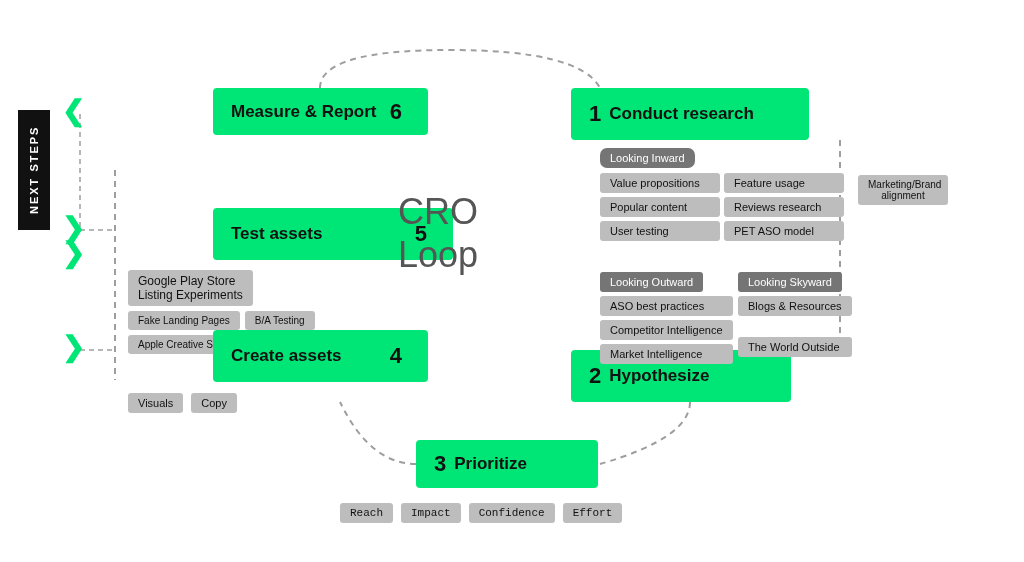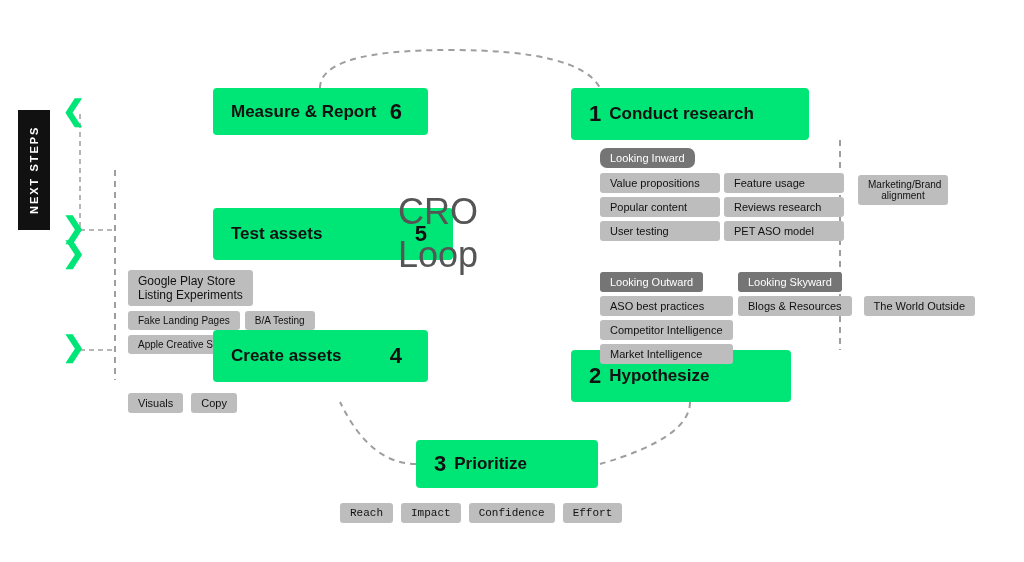--- a/index.html
+++ b/index.html
@@ -216,19 +216,19 @@
     <div class="chip-dark" style="margin-bottom:4px;display:inline-block;">Looking Outward</div>
     <div style="display:flex;flex-direction:column;gap:4px;">
       <div class="chip">ASO best practices</div>
       <div class="chip">Competitor Intelligence</div>
       <div class="chip">Market Intelligence</div>
     </div>
   </div>
 
   <div style="position:absolute;left:738px;top:272px;">
     <div class="chip-dark" style="margin-bottom:4px;display:inline-block;">Looking Skyward</div>
-    <div style="display:flex;flex-direction:row;gap:12px;">
+    <div style="display:flex;flex-direction:column;gap:21px;">
       <div class="chip">Blogs &amp; Resources</div>
       <div class="chip">The World Outside</div>
     </div>
   </div>
 
 </div>
 
 </body></html>

